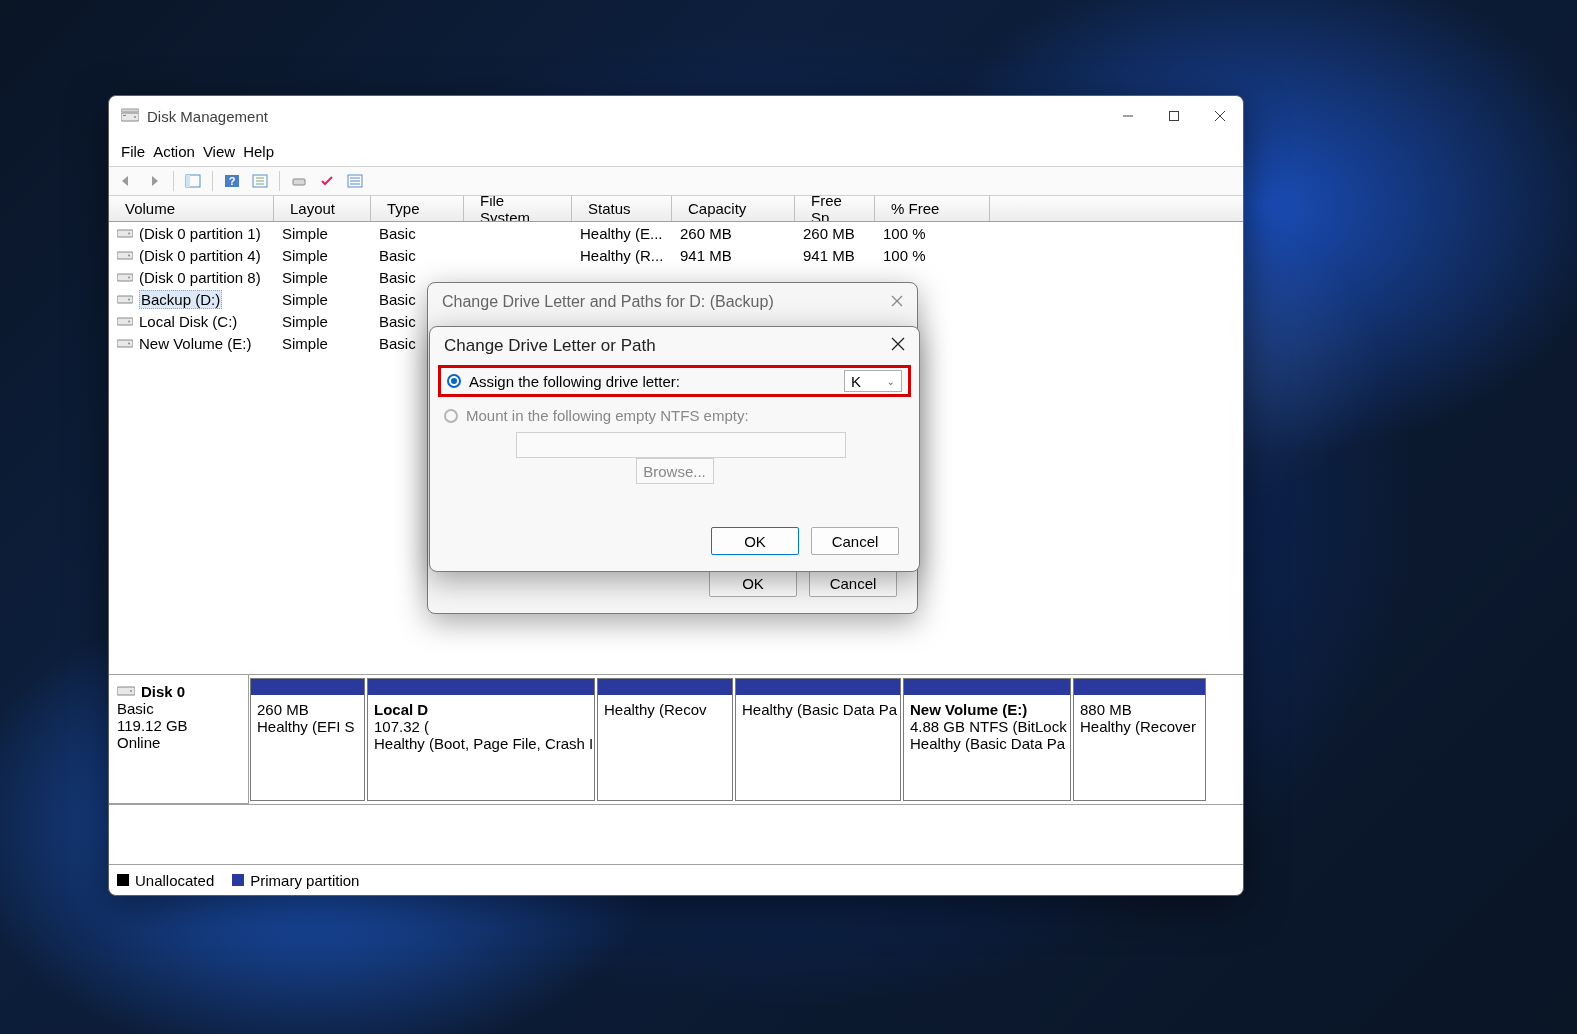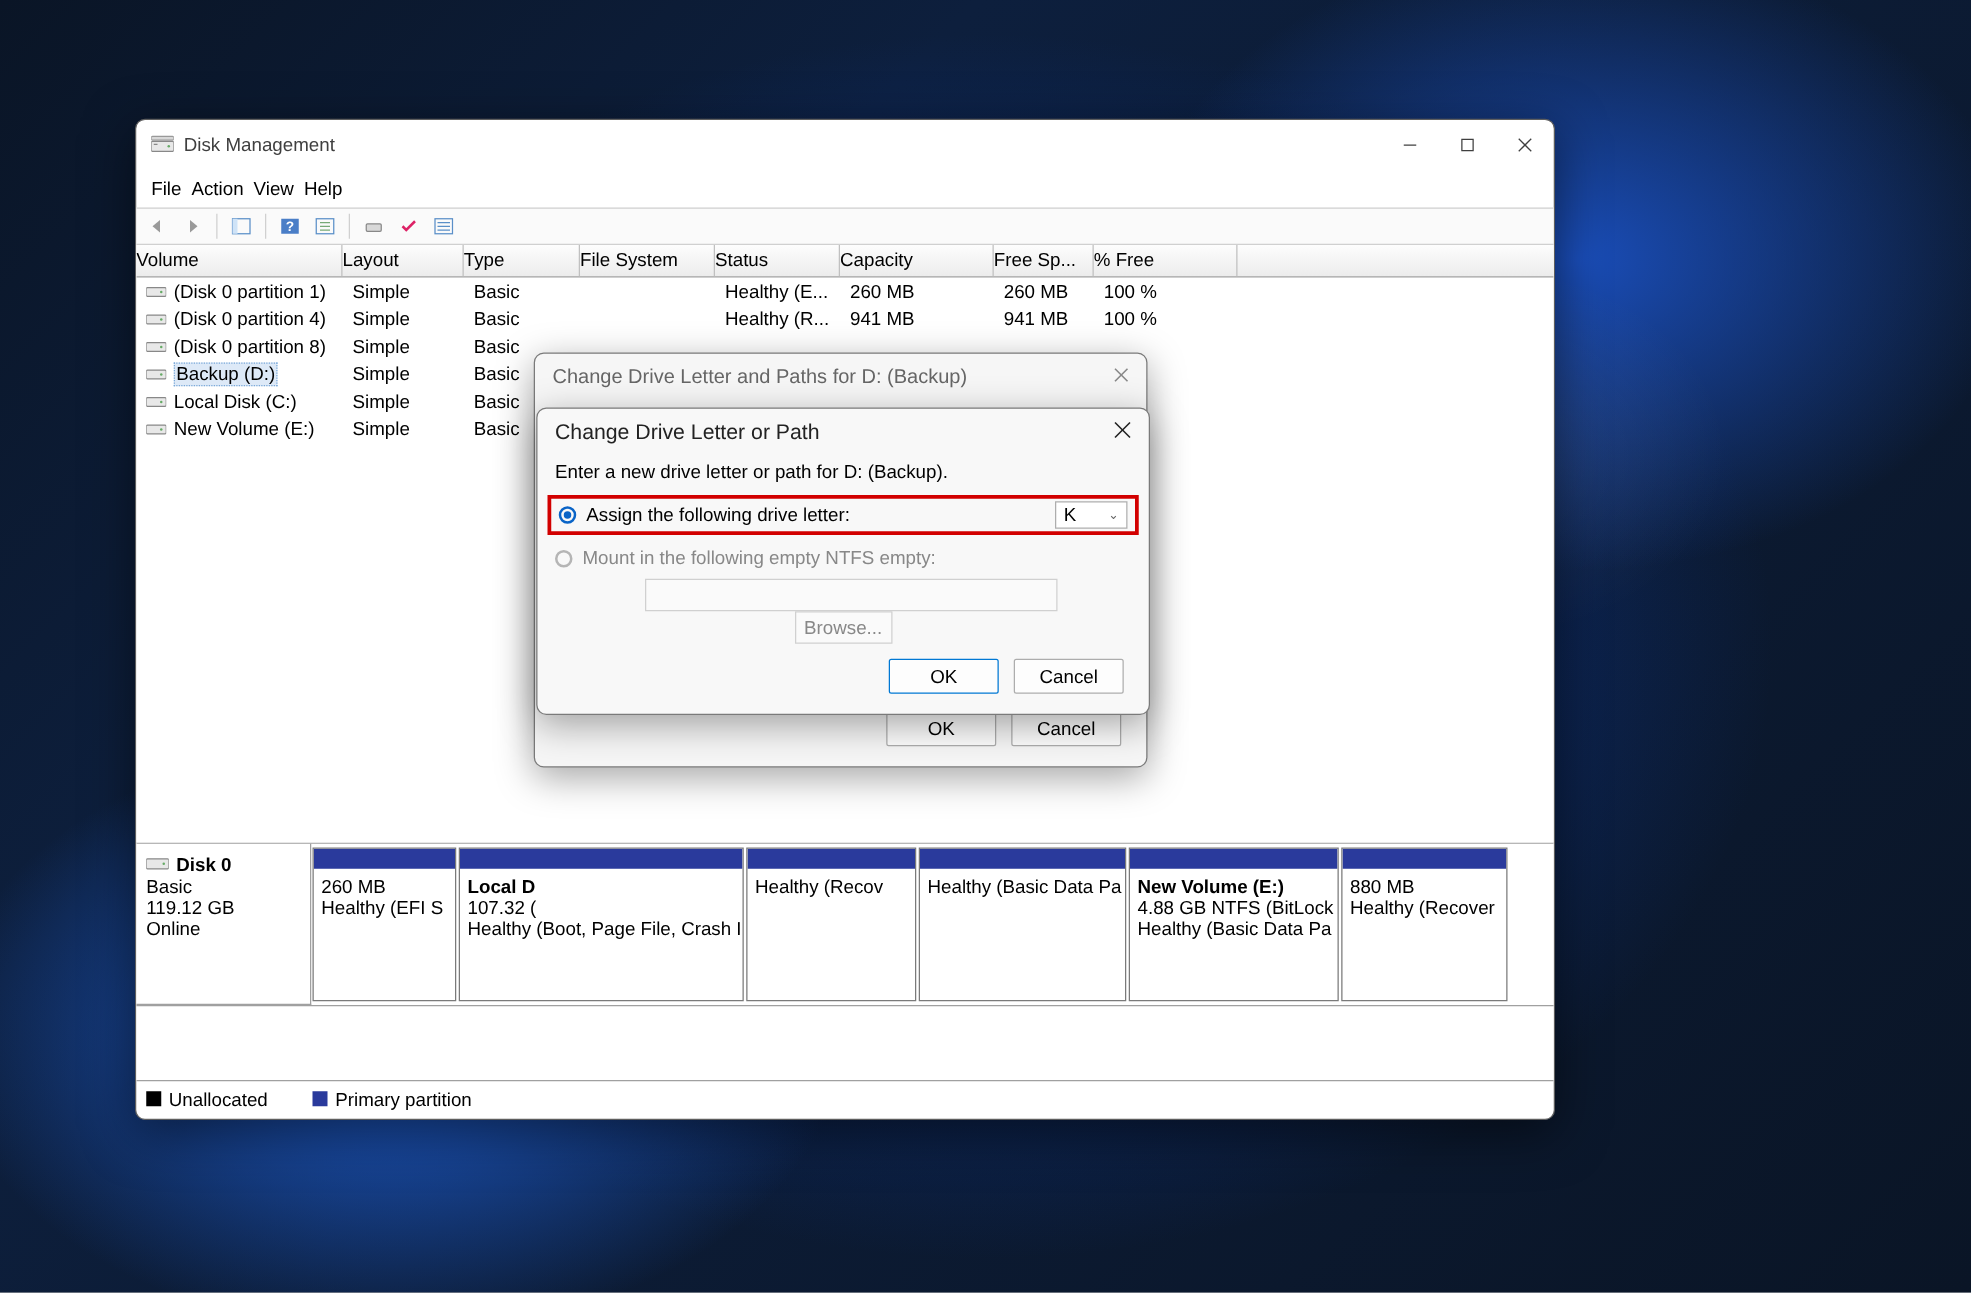--- a/index.html
+++ b/index.html
@@ -77,21 +77,21 @@
   .table-area {
     flex:1; overflow:hidden; position:relative;
     background:#fff;
   }
   .vol-header {
     display:flex; height:26px; border-bottom:1px solid #a0a0a0;
     background:linear-gradient(#fdfdfd,#ececec);
     font-size:15px;
   }
   .vh-cell {
-    border-right:1px solid #c0c0c0; padding:3px 0;
+    border-right:1px solid #c0c0c0; padding:3px 16px;
     display:flex; align-items:center; overflow:hidden;
   }
   .vh-cell.last { border-right:none; flex:1; }
   .col-vol { width:165px; }
   .col-layout { width:97px; }
   .col-type { width:93px; }
   .col-fs { width:108px; }
   .col-status { width:100px; }
   .col-cap { width:123px; }
   .col-free { width:80px; }
@@ -132,21 +132,21 @@
   .disk-row-wrap {
     border-bottom:1px solid #a0a0a0;
     display:flex; height:130px;
   }
 
   .disk-rest {
     height:60px; border-bottom:1px solid #a0a0a0;
   }
 
   .legend {
-    height:30px; display:flex; align-items:center; padding:0 8px; gap:36px;
+    height:30px; display:flex; align-items:center; padding:0 8px; gap:18px;
     font-size:15px;
   }
   .legend .sw { width:12px; height:12px; display:inline-block; margin-right:6px; }
 
   
   .dlg {
     position:absolute; background:#f6f6f6;
     border:1px solid #7a7a7a; border-radius:8px;
     box-shadow: 0 8px 30px rgba(0,0,0,0.35);
   }
@@ -490,21 +490,20 @@
 <div class="dlg dlg2">
   <div class="dlg-title">
     <span>Change Drive Letter or Path</span>
     <span class="spacer"></span>
     <span><svg width="14" height="14">
           <line x1="1" y1="1" x2="13" y2="13" stroke="#222" stroke-width="1.3"></line>
           <line x1="13" y1="1" x2="1" y2="13" stroke="#222" stroke-width="1.3"></line>
         </svg></span>
   </div>
   <div class="dlg2-body">
-    <div class="prompt">Enter a new drive letter or path for D: (Backup).</div>
     <div class="highlight-row">
       <span class="radio checked"></span>
       <span>Assign the following drive letter:</span>
       <span class="letter-select">
         <span>K</span>
         <span class="chev">⌄</span>
       </span>
     </div>
     <div class="mount-row">
       <span class="radio disabled"></span>

